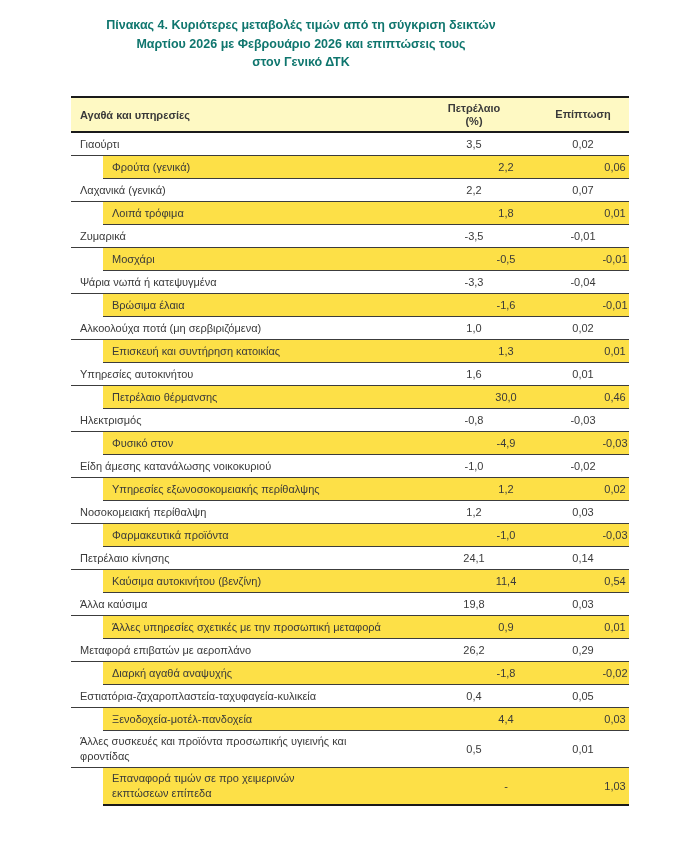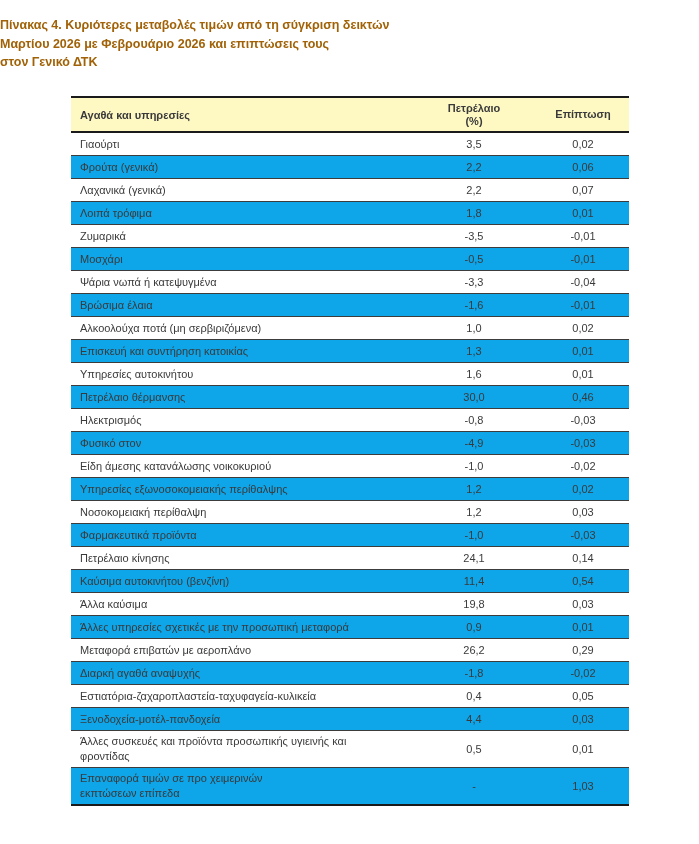--- a/index.html
+++ b/index.html
@@ -13,24 +13,25 @@
     width: 699px;
     height: 844px;
     background: #ffffff;
     overflow: hidden;
   }
   .doc-title {
     position: absolute;
     top: 16px;
     left: 0;
     width: 602px;
+    text-align: center;
     font-weight: bold;
     font-size: 12.5px;
     line-height: 18.5px;
-    color: #a16207;
+    color: #0f766e;
   }
   .doc-title div { white-space: pre-line; }
 
   .tbl {
     position: absolute;
     left: 71px;
     top: 96px;
     width: 558px;
     font-size: 11px;
     color: #3a3a3a;
@@ -56,21 +57,21 @@
   .th-center .sub { display: block; }
 
   .row {
     display: grid;
     grid-template-columns: 340px 126px 92px;
     align-items: center;
     border-bottom: 1px solid #3c3c3c;
     min-height: 22px;
     background: #ffffff;
   }
-  .row.pink { background: #0ea5e9; }
+  .row.pink { background: #fde047; margin-left: 32px; }
   .row:last-child { border-bottom: 2px solid #1a1a1a; }
   .cell-name {
     padding: 3px 6px 3px 9px;
     line-height: 15px;
     white-space: pre-line;
     text-align: left;
   }
   .cell-num {
     text-align: center;
   }

